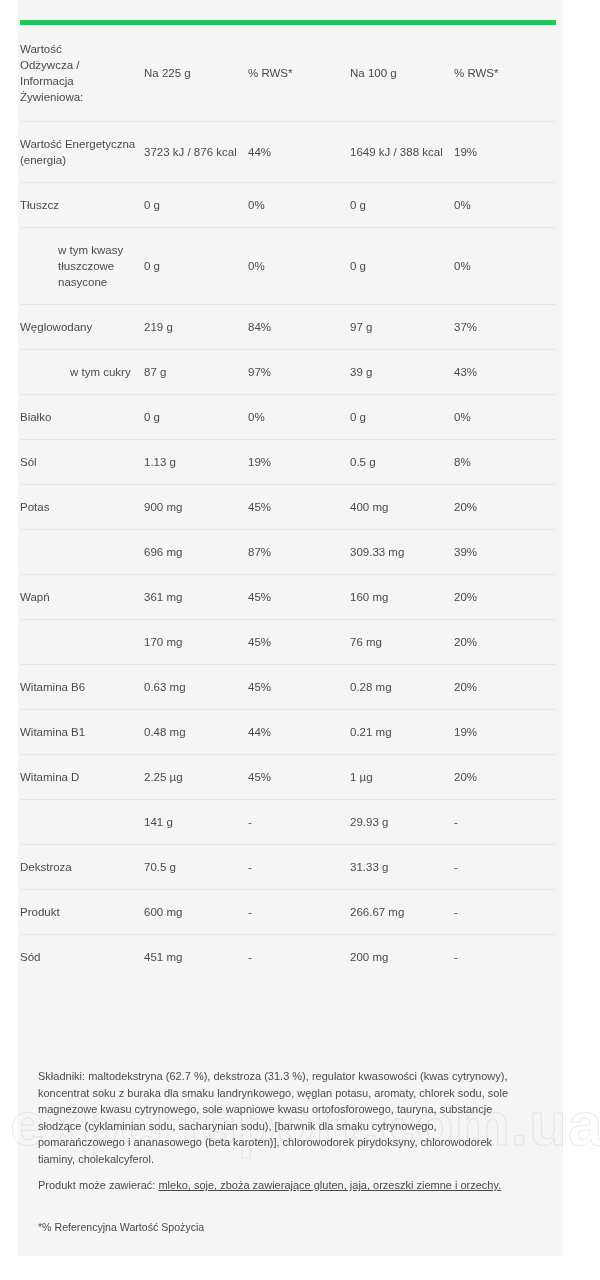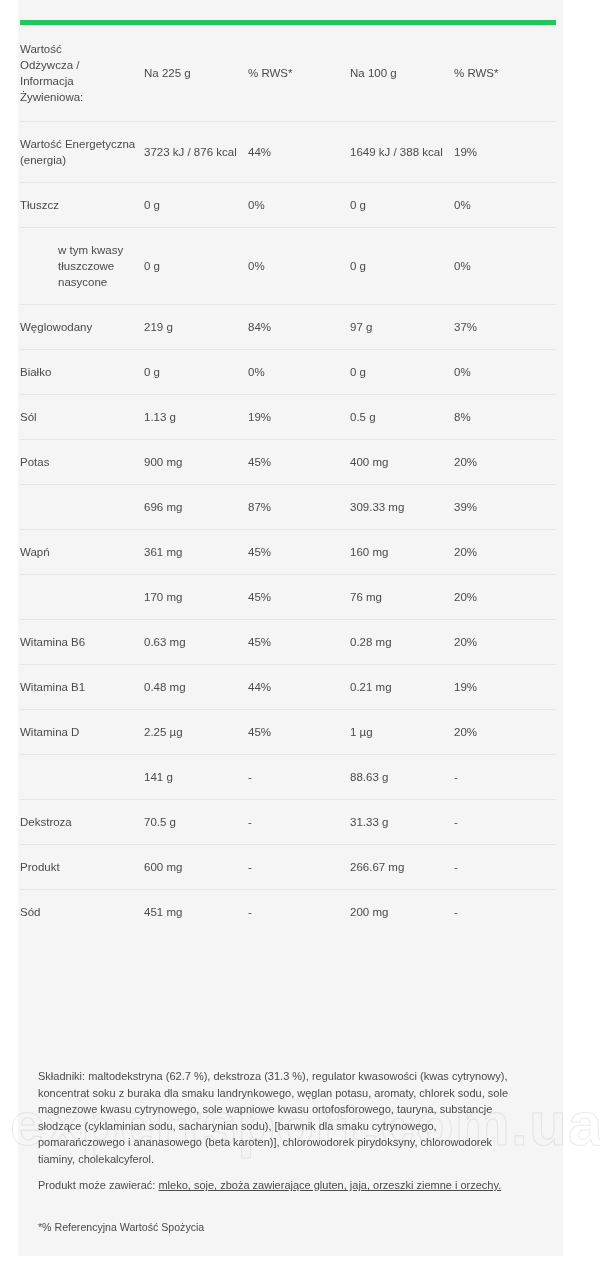--- a/index.html
+++ b/index.html
@@ -152,20 +152,27 @@
             <td class="c-p2">0%</td>
           </tr>
           <tr>
             <td class="c-label">Węglowodany</td>
             <td class="c-v1">219 g</td>
             <td class="c-p1">84%</td>
             <td class="c-v2">97 g</td>
             <td class="c-p2">37%</td>
           </tr>
           <tr>
+            <td class="c-label indent-2">w tym cukry</td>
+            <td class="c-v1">87 g</td>
+            <td class="c-p1">97%</td>
+            <td class="c-v2">39 g</td>
+            <td class="c-p2">43%</td>
+          </tr>
+          <tr>
             <td class="c-label">Białko</td>
             <td class="c-v1">0 g</td>
             <td class="c-p1">0%</td>
             <td class="c-v2">0 g</td>
             <td class="c-p2">0%</td>
           </tr>
           <tr>
             <td class="c-label">Sól</td>
             <td class="c-v1">1.13 g</td>
             <td class="c-p1">19%</td>
@@ -218,21 +225,21 @@
             <td class="c-label">Witamina D</td>
             <td class="c-v1">2.25 µg</td>
             <td class="c-p1">45%</td>
             <td class="c-v2">1 µg</td>
             <td class="c-p2">20%</td>
           </tr>
           <tr>
             <td class="c-label"></td>
             <td class="c-v1">141 g</td>
             <td class="c-p1">-</td>
-            <td class="c-v2">88.63 g</td>
+            <td class="c-v2">29.93 g</td>
             <td class="c-p2">-</td>
           </tr>
           <tr>
             <td class="c-label">Dekstroza</td>
             <td class="c-v1">70.5 g</td>
             <td class="c-p1">-</td>
             <td class="c-v2">31.33 g</td>
             <td class="c-p2">-</td>
           </tr>
           <tr>

